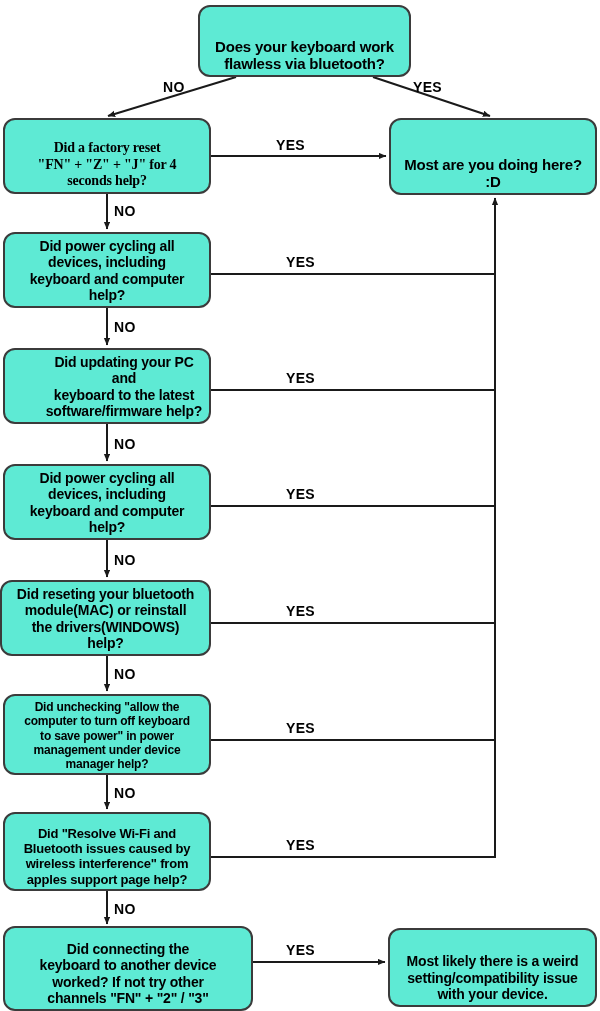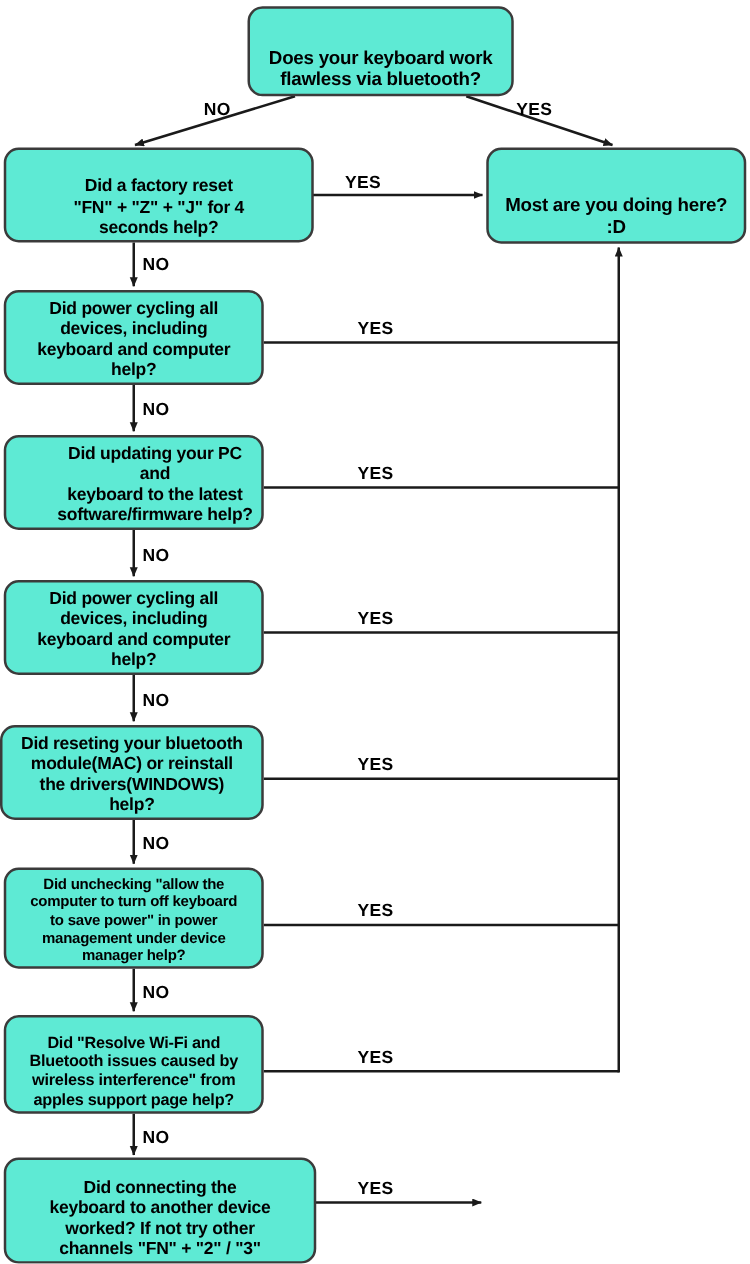--- a/index.html
+++ b/index.html
@@ -103,21 +103,21 @@
     <path d="M107,891 L107,924" stroke="#1a1a1a" stroke-width="2" fill="none" marker-end="url(#arrow)"></path>
 
     <path d="M211,962 L385,962" stroke="#1a1a1a" stroke-width="2" fill="none" marker-end="url(#arrow)"></path>
   </svg>
 
   <div class="node fs15" style="left:198px; top:5px; width:213px; height:72px;">
     <span class="node-text">Does your keyboard work
 flawless via bluetooth?</span>
   </div>
 
-  <div class="node fs14" style="left:3px; top:118px; width:248px; height:76px;">
+  <div class="node fs14" style="left:3px; top:118px; width:208px; height:76px;font-family:Liberation Serif, serif;">
     <span class="node-text">Did a factory reset
 "FN" + "Z" + "J" for 4
 seconds help?</span>
   </div>
 
   <div class="node fs15" style="left:389px; top:118px; width:208px; height:77px;">
     <span class="node-text">Most are you doing here?
 :D</span>
   </div>
 
@@ -163,20 +163,25 @@
 apples support page help?</span>
   </div>
 
   <div class="node fs14" style="left:3px; top:926px; width:250px; height:85px;">
     <span class="node-text">Did connecting the
 keyboard to another device
 worked? If not try other
 channels "FN" + "2" / "3"</span>
   </div>
 
+  <div class="node fs14" style="left:388px; top:928px; width:209px; height:79px;">
+    <span class="node-text">Most likely there is a weird
+setting/compatibility issue
+with your device.</span>
+  </div>
 
   <div class="edge-label" style="left:163px; top:79px;">NO</div>
   <div class="edge-label" style="left:413px; top:79px;">YES</div>
 
   <div class="edge-label" style="left:276px; top:137px;">YES</div>
   <div class="edge-label" style="left:114px; top:203px;">NO</div>
 
   <div class="edge-label" style="left:286px; top:254px;">YES</div>
   <div class="edge-label" style="left:114px; top:319px;">NO</div>
 

